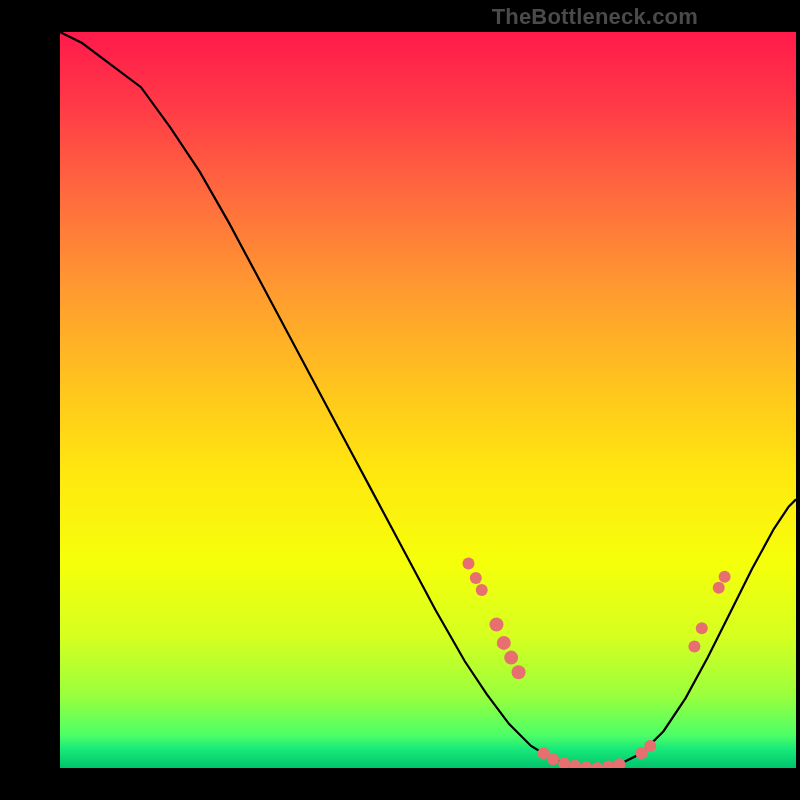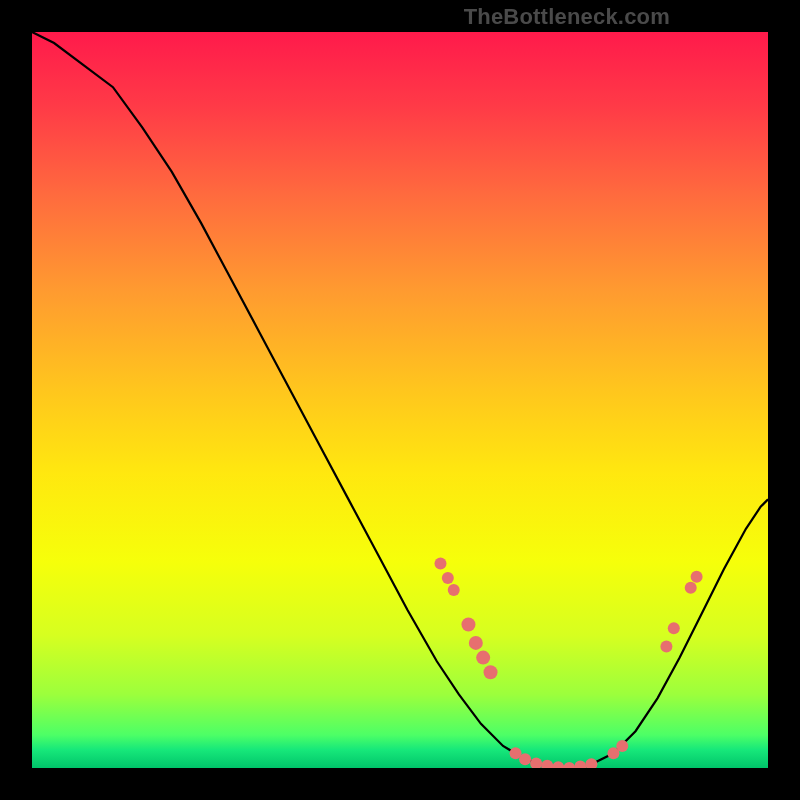--- a/index.html
+++ b/index.html
@@ -8,20 +8,21 @@
     width: 800px;
     height: 800px;
     background: #000000;
     font-family: Arial, Helvetica, sans-serif;
     overflow: hidden;
   }
   .stage {
     position: relative;
     width: 684px;
     height: 800px;
+    margin-left: 28px;
   }
   .watermark {
     position: absolute;
     top: 4px;
     right: 14px;
     color: #4a4a4a;
     font-size: 22px;
     font-weight: 600;
     letter-spacing: 0.2px;
     user-select: none;

